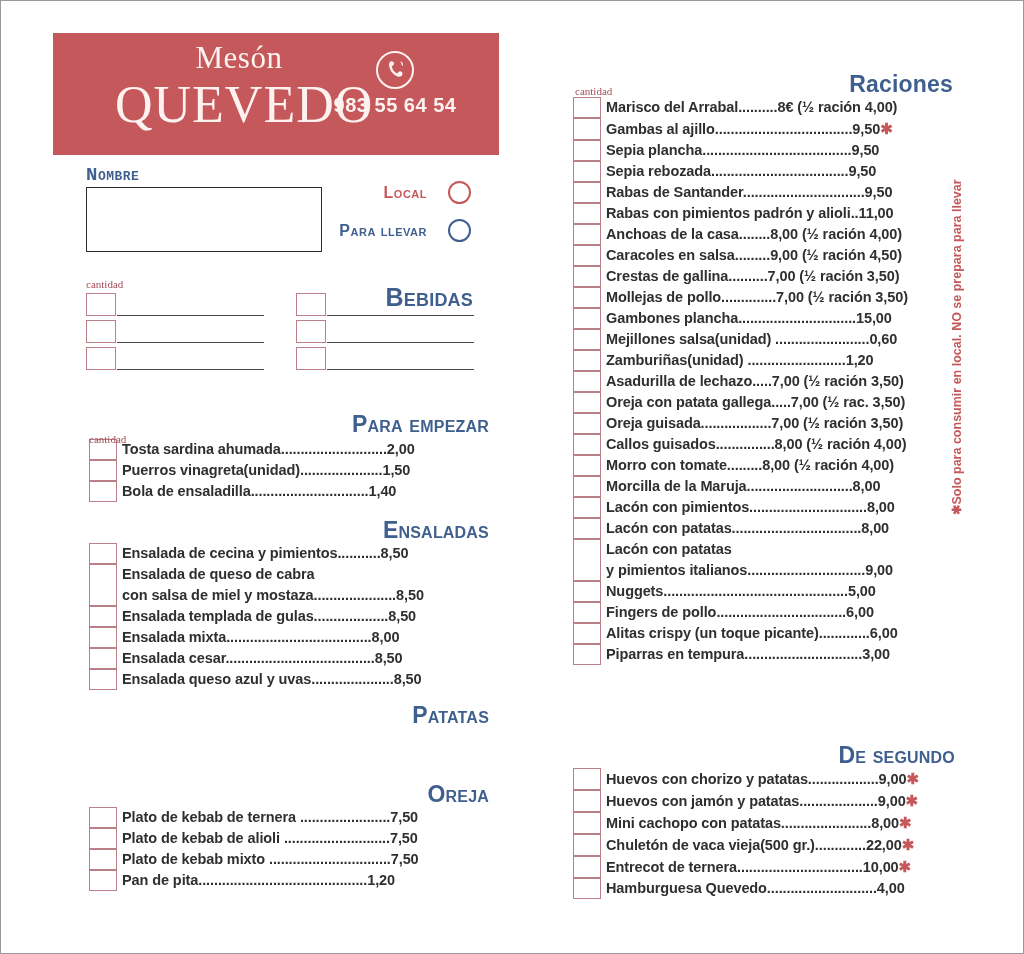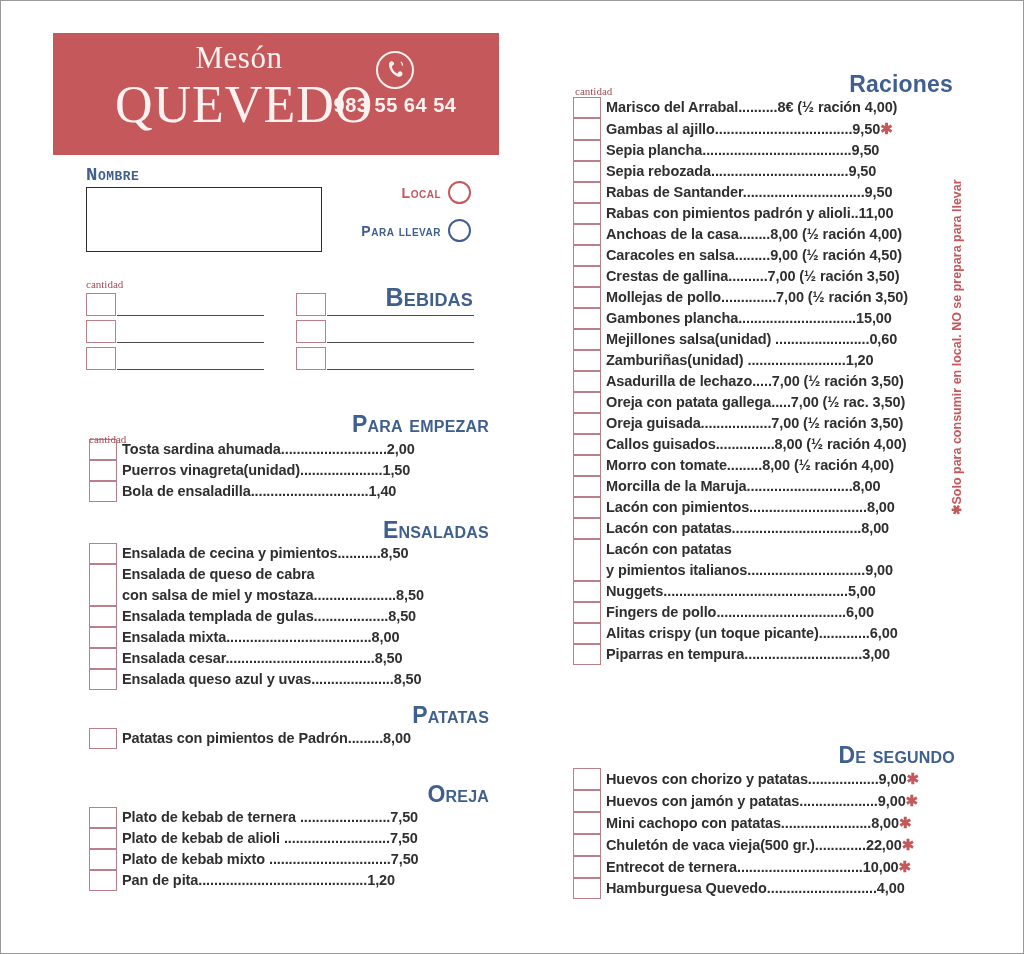--- a/index.html
+++ b/index.html
@@ -76,22 +76,22 @@
     position: absolute; left: 85px; top: 186px;
     width: 236px; height: 65px;
     border: 1.5px solid #2b2b2b; background: #fff;
   }
 
   
   .mode-row { position: absolute; display: flex; align-items: center; }
   #mode-local { left: 330px; top: 180px; width: 140px; justify-content: flex-end; }
   #mode-llevar { left: 300px; top: 218px; width: 170px; justify-content: flex-end; }
   .mode-label {
-    font-weight: bold; font-size: 14px; font-variant: small-caps;
-    letter-spacing: .5px; margin-right: 7px;
+    font-weight: bold; font-size: 16px; font-variant: small-caps;
+    letter-spacing: .5px; margin-right: 21px;
   }
   #mode-local .mode-label { color: #c5585b; }
   #mode-llevar .mode-label { color: #3f5f8f; }
   .mode-circle { width: 23px; height: 23px; border-radius: 50%; background: #fff; }
   #mode-local .mode-circle { border: 2px solid #c5585b; }
   #mode-llevar .mode-circle { border: 2px solid #3f5f8f; }
 
   
   #bebidas-head {
     position: absolute; left: 200px; top: 255px; width: 272px;
@@ -274,24 +274,20 @@
         <div class="item-row">
           <span class="item-box"></span>
           <span class="item-text">Ensalada queso azul y uvas.....................8,50</span>
         </div>
       </div>
   </div>
 
   <div class="section" id="sec-patatas">
     <div class="blue-head smallcaps">Patatas</div>
     <div>
-        <div class="item-row">
-          <span class="item-box"></span>
-          <span class="item-text">Patatas con pimientos de Padrón.........8,00</span>
-        </div>
       </div>
   </div>
 
   <div class="section" id="sec-kebap">
     <div class="blue-head smallcaps">Oreja</div>
     <div>
         <div class="item-row">
           <span class="item-box"></span>
           <span class="item-text">Plato de kebab de ternera .......................7,50</span>
         </div>

